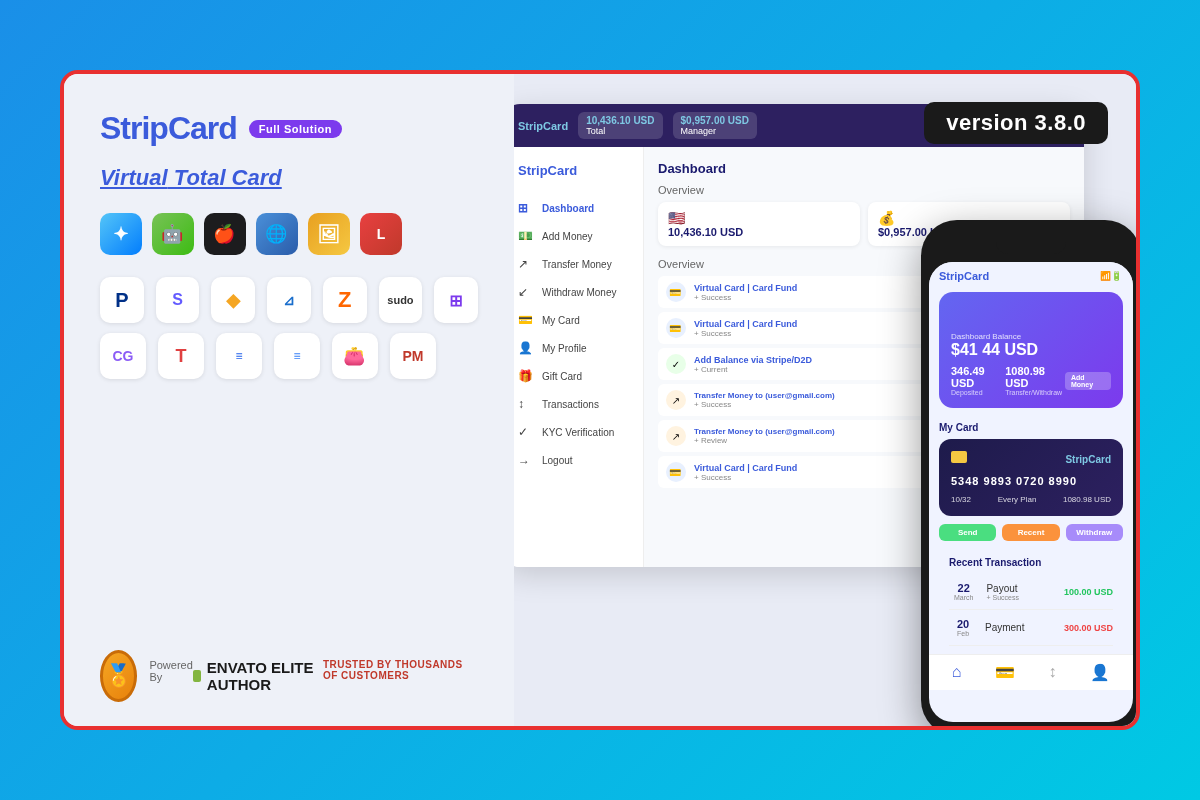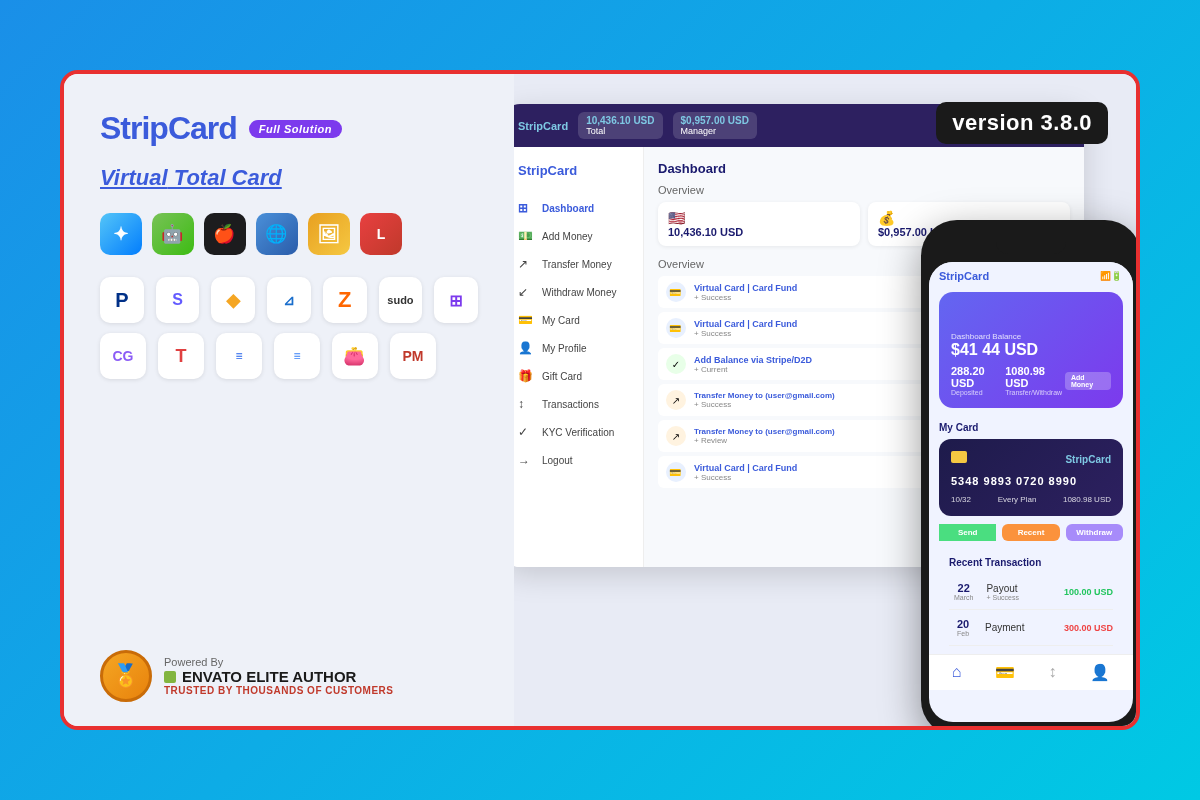--- a/index.html
+++ b/index.html
@@ -50,21 +50,20 @@
     }
     .brand-name span { color: #3b5bdb; }
     .badge-full {
       background: #7c3aed;
       color: white;
       font-size: 11px;
       font-weight: 700;
       padding: 3px 10px;
       border-radius: 20px;
       letter-spacing: 0.5px;
-      font-style: italic;
     }
     .subtitle {
       font-size: 22px;
       color: #1a1a6e;
       font-weight: 600;
     }
     .subtitle span {
       color: #3b5bdb;
       text-decoration: underline;
       font-style: italic;
@@ -161,21 +160,21 @@
       border-radius: 50%;
       background: linear-gradient(135deg, #f5a623, #e8820c);
       display: flex;
       align-items: center;
       justify-content: center;
       border: 3px solid #c96c08;
       font-size: 22px;
     }
     .powered-text {
       display: flex;
-      flex-direction: column;
+      flex-direction: row;
     }
     .powered-text .pt-small {
       font-size: 11px;
       color: #666;
     }
     .powered-text .pt-main {
       font-size: 15px;
       font-weight: 800;
       color: #1a1a1a;
       display: flex;
@@ -205,21 +204,21 @@
 
     
     .version-badge {
       position: absolute;
       top: 28px;
       right: 28px;
       background: #1a1a1a;
       color: white;
       font-size: 22px;
       font-weight: 800;
-      padding: 8px 16px;
+      padding: 8px 22px;
       border-radius: 10px;
       z-index: 10;
       letter-spacing: 0.5px;
     }
 
     
     .tablet-screenshot {
       position: absolute;
       top: 30px;
       left: -10px;
@@ -607,21 +606,21 @@
         <div class="phone-topbar">
           <span class="phone-brand">StripCard</span>
           <span class="phone-icons">📶🔋</span>
         </div>
 
         <div class="card-widget">
           <div class="cw-balance-label">Dashboard Balance</div>
           <div class="cw-balance">$41 44 USD</div>
           <div class="cw-row">
             <div>
-              <div style="font-size:11px;font-weight:700;">288.20 USD</div>
+              <div style="font-size:11px;font-weight:700;">346.49 USD</div>
               <div class="cw-sub">Deposited</div>
             </div>
             <div>
               <div style="font-size:11px;font-weight:700;">1080.98 USD</div>
               <div class="cw-sub">Transfer/Withdraw</div>
             </div>
             <div class="cw-action">Add Money</div>
           </div>
         </div>
 
@@ -633,21 +632,21 @@
               <span class="vc-brand">StripCard</span>
             </div>
             <div class="vc-number">5348 9893 0720 8990</div>
             <div class="vc-row">
               <span>10/32</span>
               <span>Every Plan</span>
               <span>1080.98 USD</span>
             </div>
           </div>
           <div style="display:flex;gap:6px;margin-top:8px;">
-            <div style="flex:1;background:#4ade80;color:white;font-size:8px;font-weight:700;text-align:center;padding:4px;border-radius:0;">Send</div>
+            <div style="flex:1;background:#4ade80;color:white;font-size:8px;font-weight:700;text-align:center;padding:4px;border-radius:6px;">Send</div>
             <div style="flex:1;background:#fb923c;color:white;font-size:8px;font-weight:700;text-align:center;padding:4px;border-radius:6px;">Recent</div>
             <div style="flex:1;background:#a78bfa;color:white;font-size:8px;font-weight:700;text-align:center;padding:4px;border-radius:6px;">Withdraw</div>
           </div>
         </div>
 
         <div class="recent-tx">
           <div class="rt-title">Recent Transaction</div>
           <div class="tx-item">
             <div class="tx-date-box">
               <div class="tx-day">22</div>

